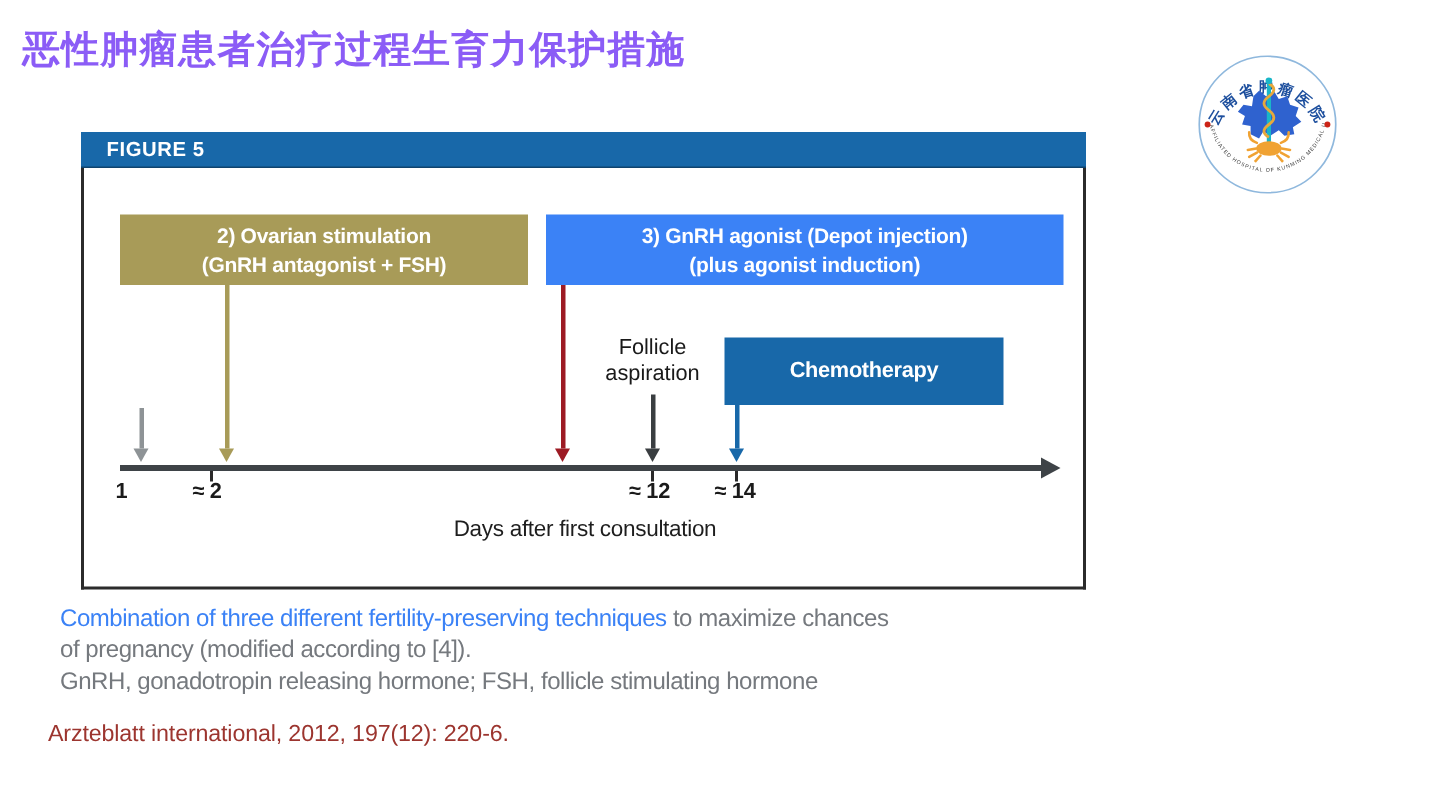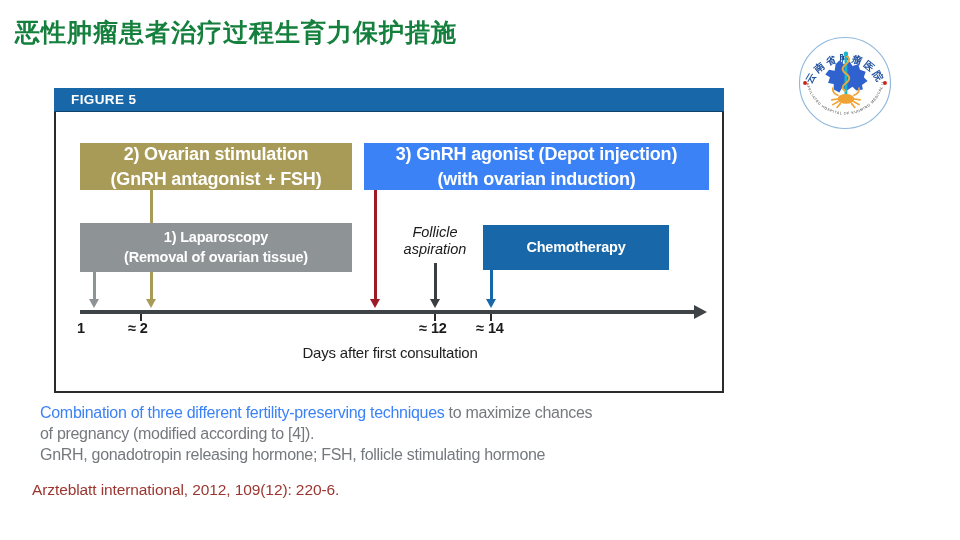--- a/index.html
+++ b/index.html
@@ -4,21 +4,21 @@
 <style>
   * { margin:0; padding:0; box-sizing:border-box; }
   html,body { background:#ffffff; }
   body { width:960px; height:540px; overflow:hidden; font-family:"Liberation Sans", sans-serif; }
   .slide { position:relative; width:960px; height:540px; background:#ffffff; }
 
   
   .slide-title {
     position:absolute; left:15px; top:16px;
     font-size:25px; font-weight:700; letter-spacing:1px;
-    color:#15803d;
+    color:#8b5cf6;
   }
 
   
   .logo { position:absolute; left:798px; top:36px; width:94px; height:94px; }
 
   
   .figure-panel {
     position:absolute; left:54px; top:88px; width:670px; height:305px;
     border:2px solid #2b2b2b; border-top:none; background:#ffffff;
   }
@@ -27,30 +27,30 @@
     background:#1868A9; border-bottom:1px solid rgba(0,0,0,0.35);
   }
   .figure-bar-label {
     color:#ffffff; font-weight:700; font-size:13.5px; letter-spacing:0.4px;
     line-height:23px; padding-left:17px;
   }
 
   .box {
     position:absolute; color:#ffffff; font-weight:700; text-align:center;
     display:flex; flex-direction:column; justify-content:center;
-    font-size:18px; line-height:1.35; letter-spacing:-0.2px; z-index:2;
+    font-size:14px; line-height:1.35; letter-spacing:-0.2px; z-index:2;
   }
   .box-stimulation { left:24px; top:55px; width:272px; height:47px; background:#A89B58; }
   .box-agonist     { left:308px; top:55px; width:345px; height:47px; background:#3b82f6; }
   .box-laparoscopy { left:24px; top:135px; width:272px; height:49px; background:#8E9396; font-size:14.5px; }
   .box-chemo       { left:427px; top:137px; width:186px; height:45px; background:#1868A9; font-size:14.5px; }
 
   .follicle-label {
     position:absolute; left:343px; top:136px; width:72px; text-align:center;
-    font-size:14.5px; line-height:16.5px; color:#1a1a1a; font-weight:400; z-index:2;font-style:italic;
+    font-size:14.5px; line-height:16.5px; color:#1a1a1a; font-weight:400; z-index:2;
   }
 
   .vline { position:absolute; width:3px; z-index:1; }
   .ahead {
     position:absolute; width:0; height:0; z-index:1;
     border-left:5.5px solid transparent; border-right:5.5px solid transparent;
     border-top-width:9px; border-top-style:solid;
   }
   .c-olive { background:#A89B58; }  .h-olive { border-top-color:#A89B58; }
   .c-red   { background:#9D1B24; }  .h-red   { border-top-color:#9D1B24; }
@@ -151,25 +151,21 @@
 
     <div class="vline c-blue" style="left:433.5px; top:182px; height:29px;"></div>
     <div class="ahead h-blue" style="left:429.5px; top:211px;"></div>
 
     <div class="box box-stimulation">
       <div>2) Ovarian stimulation</div>
       <div>(GnRH antagonist + FSH)</div>
     </div>
     <div class="box box-agonist">
       <div>3) GnRH agonist (Depot injection)</div>
-      <div>(with ovarian induction)</div>
-    </div>
-    <div class="box box-laparoscopy">
-      <div>1) Laparoscopy</div>
-      <div>(Removal of ovarian tissue)</div>
+      <div>(plus agonist induction)</div>
     </div>
     <div class="box box-chemo">
       <div>Chemotherapy</div>
     </div>
 
     <div class="follicle-label">
       <div>Follicle</div>
       <div>aspiration</div>
     </div>
 
@@ -187,16 +183,16 @@
     <div class="axis-label">Days after first consultation</div>
   </div>
 
   <div class="figure-caption">
     <div><span class="bold">Combination of three different fertility-preserving techniques</span><span> to maximize chances</span></div>
     <div>of pregnancy (modified according to [4]).</div>
     <div>GnRH, gonadotropin releasing hormone; FSH, follicle stimulating hormone</div>
   </div>
 
   <div class="citation">
-    <div>Arzteblatt international, 2012, 109(12): 220-6.</div>
+    <div>Arzteblatt international, 2012, 197(12): 220-6.</div>
   </div>
 
 </div>
 
 </body></html>

